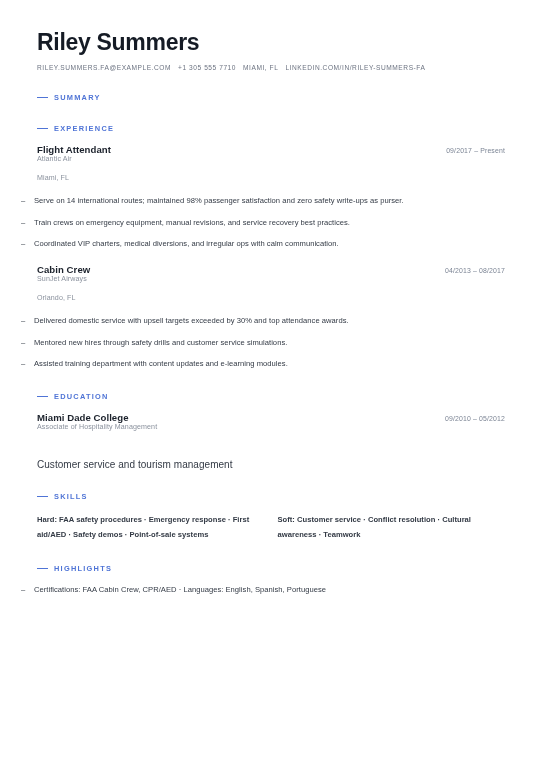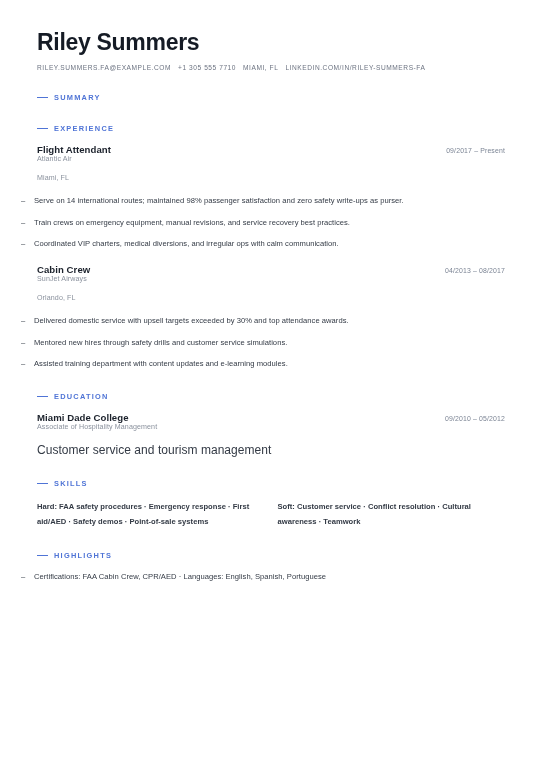--- a/index.html
+++ b/index.html
@@ -109,24 +109,24 @@
     color: #8a919d;
     letter-spacing: 0.1px;
   }
   .entry-loc {
     font-size: 7.1px;
     color: #8a919d;
     letter-spacing: 0.1px;
     margin-top: 11px;
   }
   .entry-extra {
-    font-size: 12px;
+    font-size: 10px;
     color: #333a45;
     letter-spacing: 0.04px;
-    margin-top: 12px;
+    margin-top: 28px;
   }
 
   
   .bullets {
     margin: 13px 0 0 0;
     padding: 0;
     list-style: none;
   }
   .bullets li {
     position: relative;

